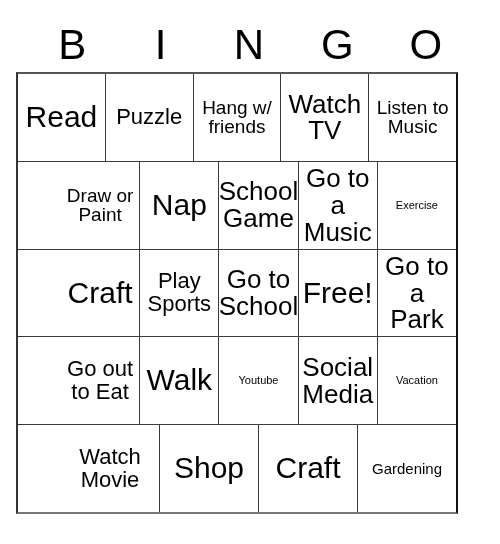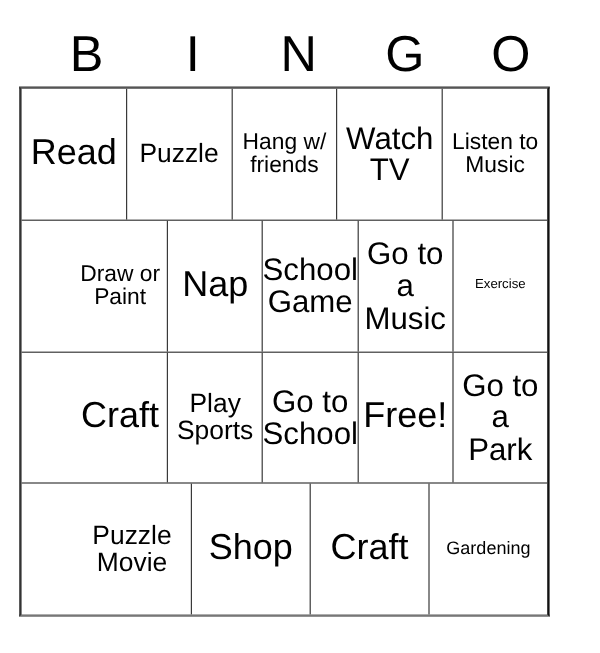--- a/index.html
+++ b/index.html
@@ -125,20 +125,27 @@
         <div class="bingo-cell sz-xs">Exercise</div>
       </div>
       <div class="bingo-row">
         <div class="bingo-cell sz-xl">Craft</div>
         <div class="bingo-cell sz-md">Play Sports</div>
         <div class="bingo-cell sz-lg">Go to School</div>
         <div class="bingo-cell sz-xl">Free!</div>
         <div class="bingo-cell sz-lg">Go to a Park</div>
       </div>
       <div class="bingo-row">
-        <div class="bingo-cell sz-md">Puzzle Movie</div>
+        <div class="bingo-cell sz-md">Go out to Eat</div>
+        <div class="bingo-cell sz-xl">Walk</div>
+        <div class="bingo-cell sz-xs">Youtube</div>
+        <div class="bingo-cell sz-lg">Social Media</div>
+        <div class="bingo-cell sz-xs">Vacation</div>
+      </div>
+      <div class="bingo-row">
+        <div class="bingo-cell sz-md">Watch Movie</div>
         <div class="bingo-cell sz-xl">Shop</div>
         <div class="bingo-cell sz-xl">Craft</div>
         <div class="bingo-cell sz-xxs">Gardening</div>
       </div>
     </div>
 
 </div>
 
 </body></html>

